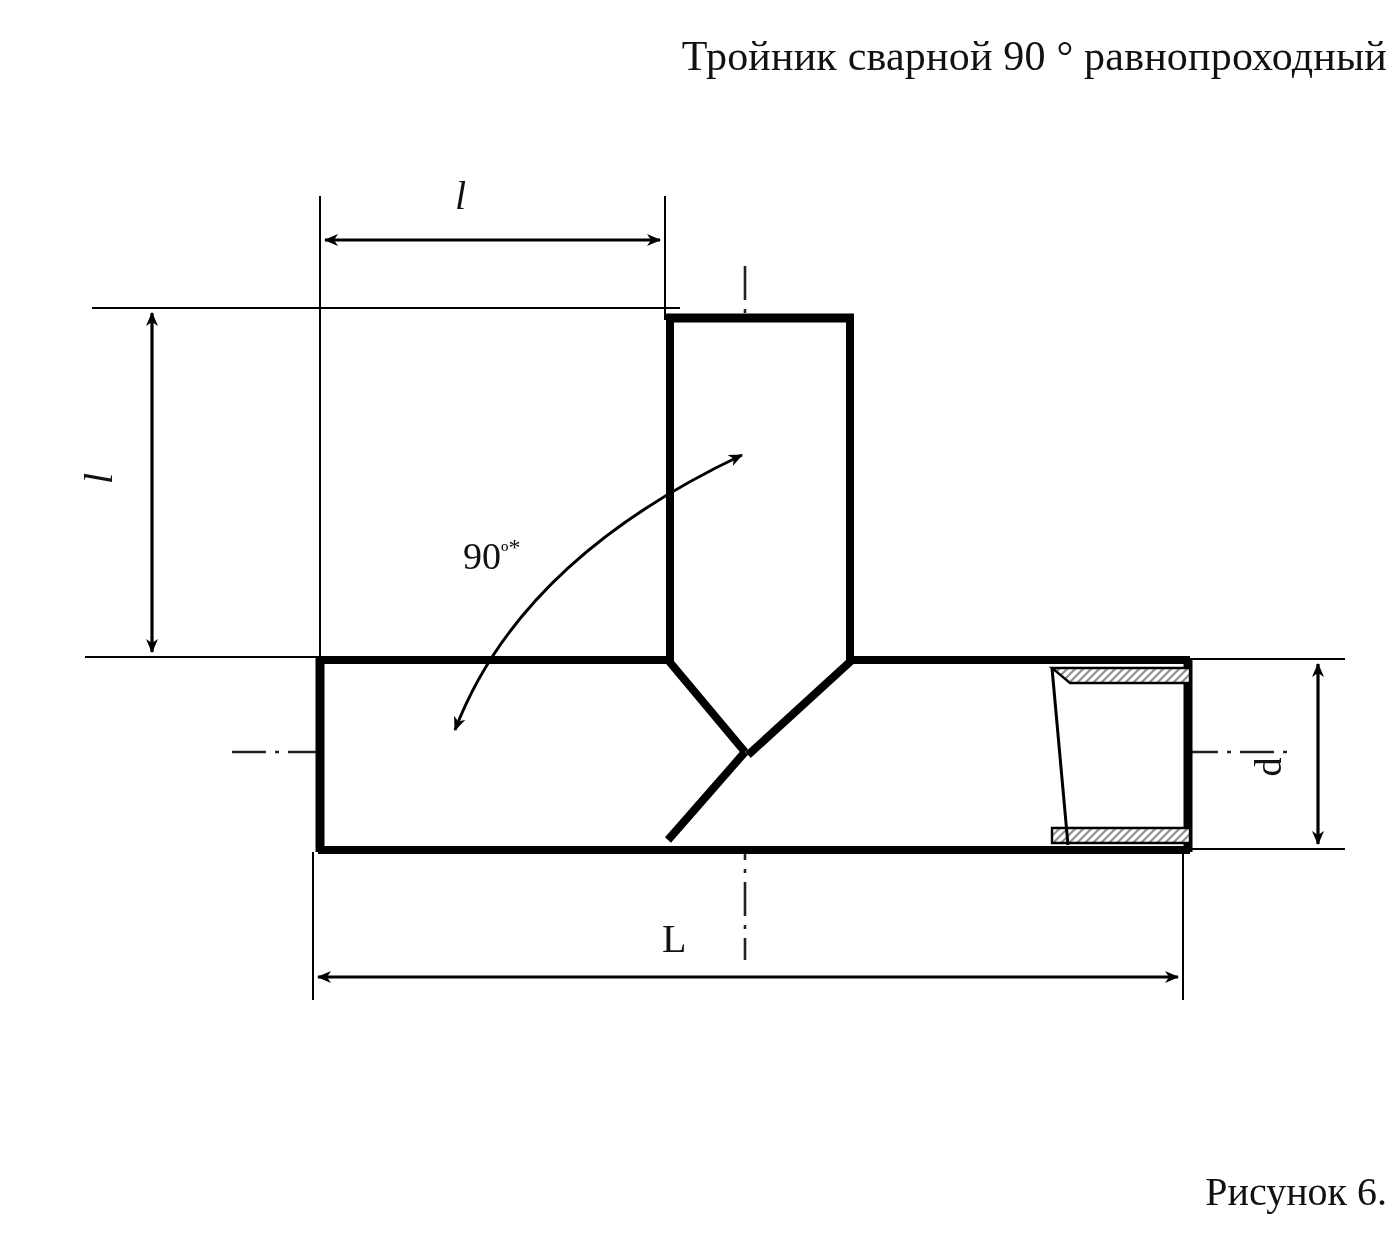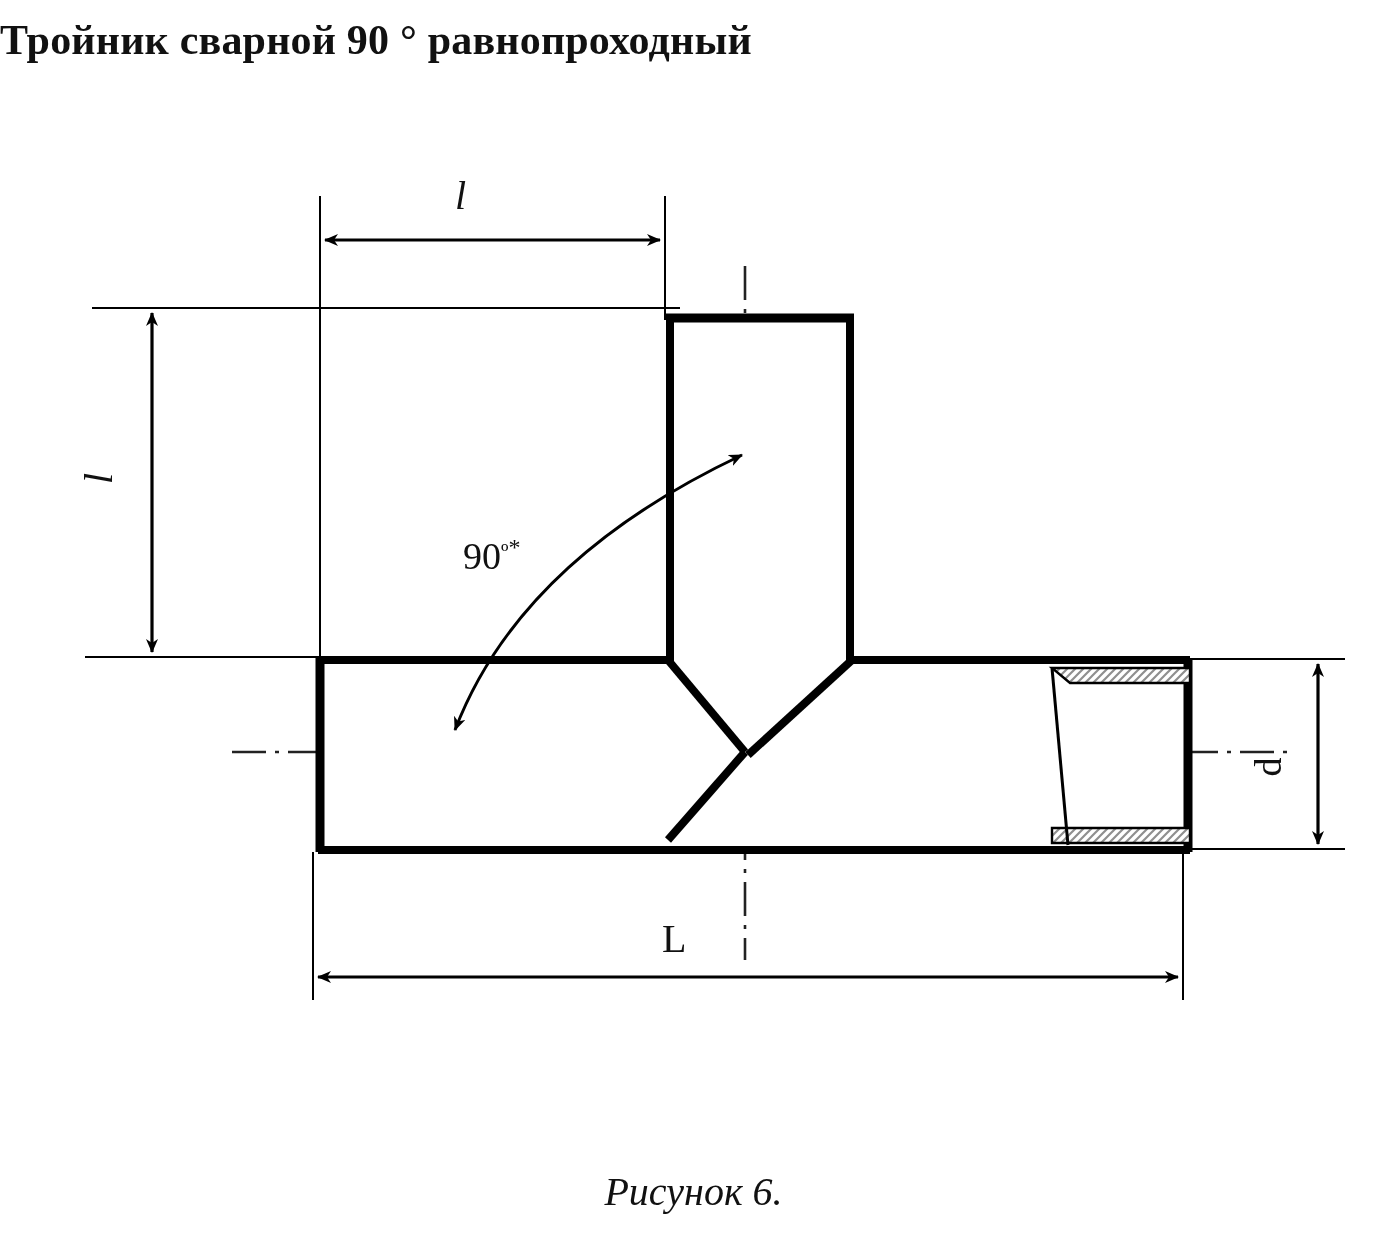--- a/index.html
+++ b/index.html
@@ -11,39 +11,38 @@
     width: 1387px;
     height: 1242px;
     position: relative;
     font-family: "Liberation Serif", serif;
     color: #111111;
     overflow: hidden;
   }
 
   #title {
     position: absolute;
-    top: 16px;
+    top: 32px;
     left: 0;
     width: 1387px;
-    text-align: left;
+    text-align: right;
     font-size: 42px;
-    font-weight: bold;
+    font-weight: normal;
     letter-spacing: 0.2px;
     font-family: "Liberation Serif", serif;
   }
 
   #caption {
     position: absolute;
     top: 1168px;
     left: 0;
     width: 1387px;
-    text-align: center;
-    font-size: 40px;
-    font-family: "Liberation Serif", serif;
-    font-style: italic;
+    text-align: right;
+    font-size: 40px;
+    font-family: "Liberation Serif", serif;
   }
 
   #drawing {
     position: absolute;
     top: 0;
     left: 0;
     width: 1387px;
     height: 1242px;
   }
 

